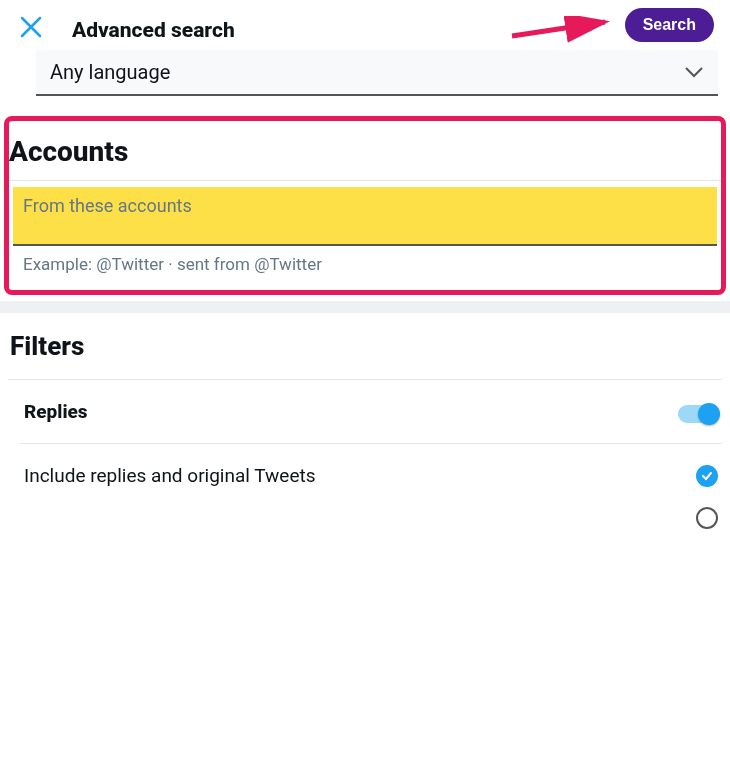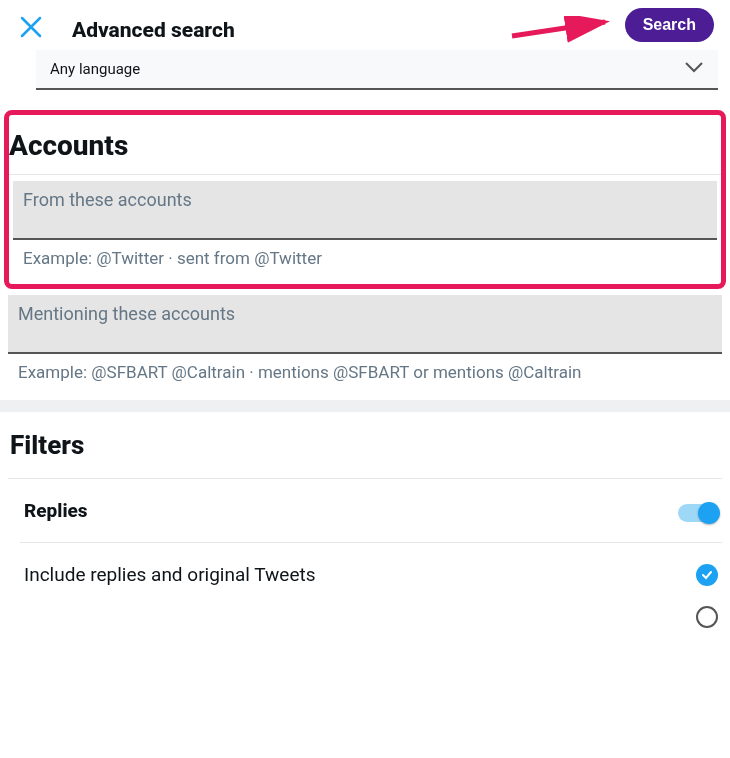--- a/index.html
+++ b/index.html
@@ -56,21 +56,21 @@
   }
   .scroll-area::-webkit-scrollbar { width: 14px; }
   .scroll-area::-webkit-scrollbar-track { background: #f1f1f1; }
   .scroll-area::-webkit-scrollbar-thumb { background: #c1c1c1; border-radius: 2px; }
 
   .lang-select {
     margin: 0 12px 0 36px;
     background: #f7f9fa;
     border-bottom: 2px solid #555;
     padding: 10px 14px;
-    font-size: 15px;
+    font-size: 20px;
     color: #0f1419;
     display: flex;
     align-items: flex-end;
     justify-content: space-between;
   }
   .lang-select .chev {
     color: #555;
   }
 
   .section-gap { height: 20px; background: #fff; }
@@ -88,21 +88,21 @@
     padding: 8px 2px 12px 2px;
   }
   .accounts-hdr-in { padding-left: 0; }
   .divider { border-bottom: 1px solid #e6e6e6; }
 
   .input-block {
     margin: 6px 8px 0 8px;
   }
   .input-block.in-highlight { margin: 6px 4px 0 4px; }
   .text-input-shell {
-    background: #e5e5e5;
+    background: #fde047;
     border-bottom: 2px solid #555;
     padding: 8px 10px 28px 10px;
   }
   .text-input-shell .label {
     color: #657786;
     font-size: 18px;
   }
   .example {
     color: #657786;
     font-size: 17px;
@@ -201,26 +201,20 @@
       <div class="text-input-shell">
         <div class="label">From these accounts</div>
       </div>
       <div class="example">Example: @Twitter · sent from @Twitter</div>
     </div>
   </div>
 
   <div class="input-block">
   </div>
 
-  <div class="input-block">
-    <div class="text-input-shell">
-      <div class="label">Mentioning these accounts</div>
-    </div>
-    <div class="example">Example: @SFBART @Caltrain · mentions @SFBART or mentions @Caltrain</div>
-  </div>
 
   <div style="height:12px;background:#eef0f1;margin-top:4px"></div>
 
   <div class="filters-wrap">
     <div class="filters-header">Filters</div>
 
     <div class="filter-row">
       <span class="filter-label bold">Replies</span>
       <div class="toggle">
         <div class="knob"></div>

